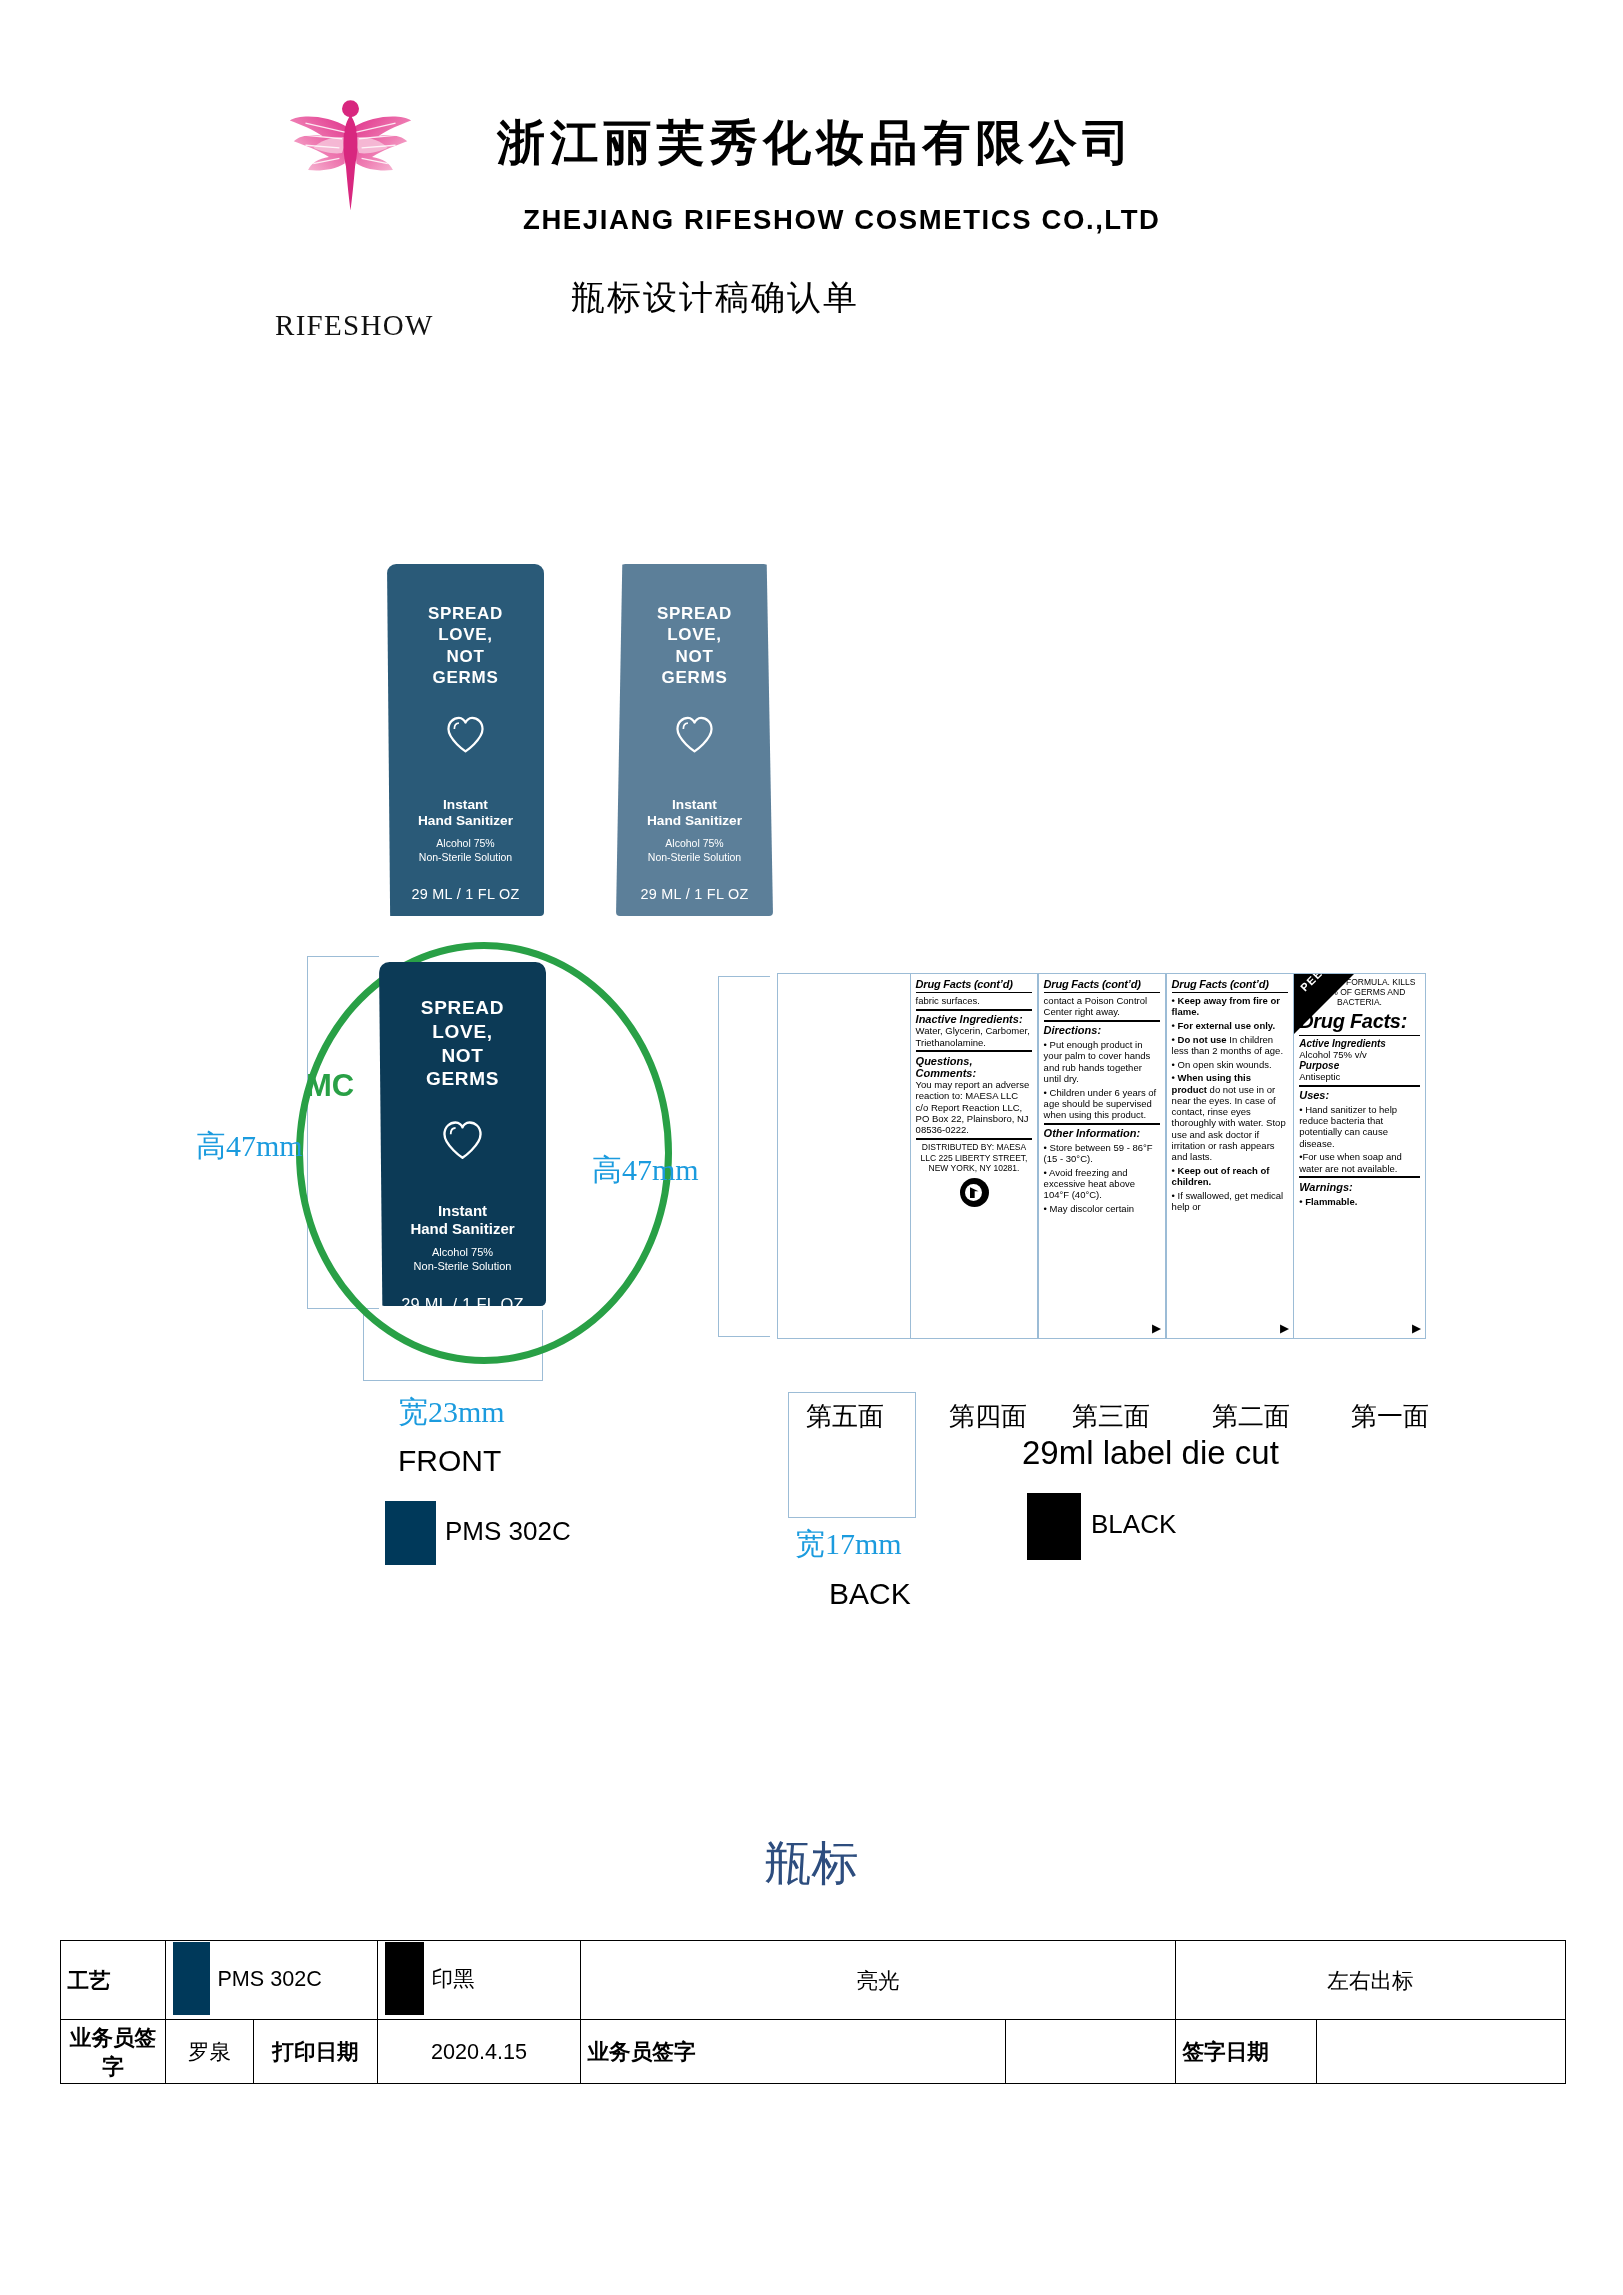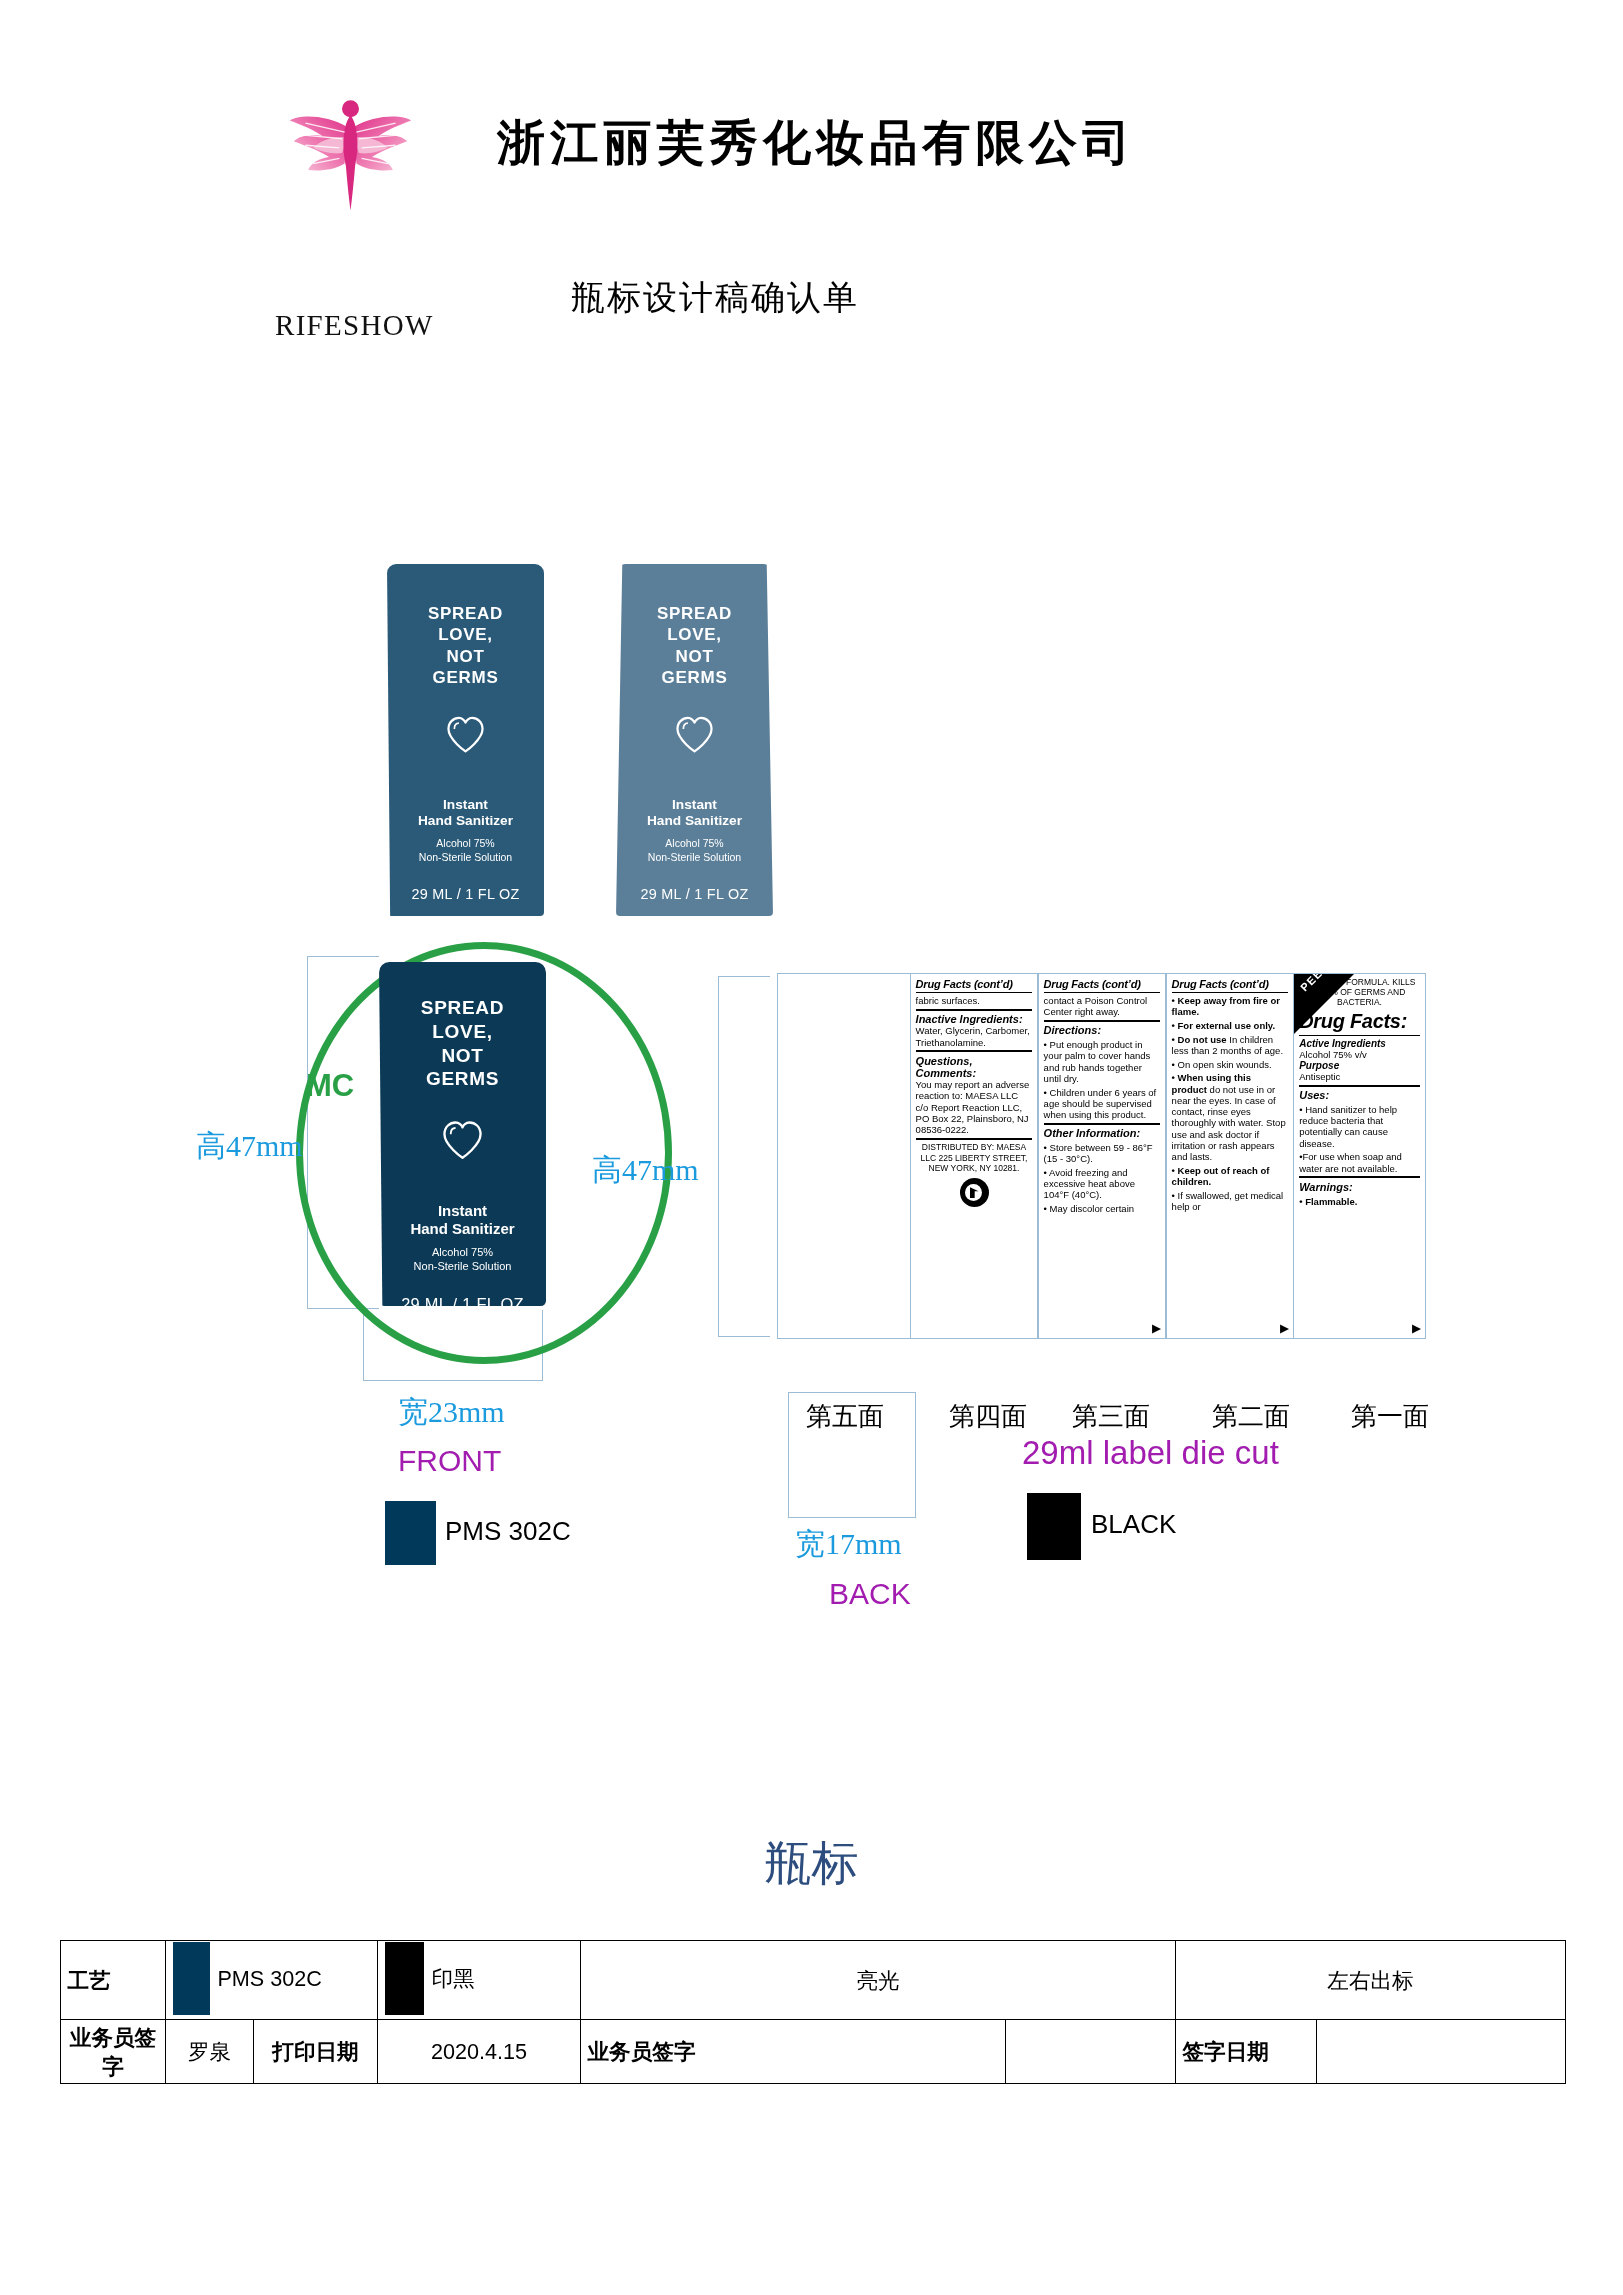--- a/index.html
+++ b/index.html
@@ -98,21 +98,21 @@
   }
   .guide-bracket-v {
     position:absolute; border:1px solid #9cbcd6; border-right:none;
   }
   .dim-text {
     position:absolute; color:#1b9bde;
     font-family:"Liberation Serif", serif;
     white-space:nowrap;
   }
   .dim-text-sans {
-    position:absolute; color:#a21caf;
+    position:absolute; color:#000000;
     font-family:"Liberation Sans", sans-serif;
     white-space:nowrap;
   }
 
   #mc-ellipse {
     position:absolute; left:296px; top:942px; width:376px; height:422px;
     border:7.2px solid #29a046; border-radius:50%;
   }
   #mc-text {
     position:absolute; left:306px; top:1068px;
@@ -263,20 +263,21 @@
             <path d="M118 62 L180 56"></path>
           <path d="M122 76 L174 72"></path>
             <path d="M122 92 L162 100"></path>
         </g>
       </svg>
     </div>
     <div id="logo-wordmark">RIFESHOW</div>
   </div>
 
   <div id="company-cn">浙江丽芙秀化妆品有限公司</div>
+  <div id="company-en">ZHEJIANG RIFESHOW COSMETICS CO.,LTD</div>
   <div id="doc-subtitle">瓶标设计稿确认单</div>
 </div>
 
 <div class="label-art" id="label-small-1">
   <div class="la-head">
     <span>SPREAD</span><br>
     <span>LOVE,</span><br>
     <span>NOT</span><br>
     <span>GERMS</span>
   </div>

